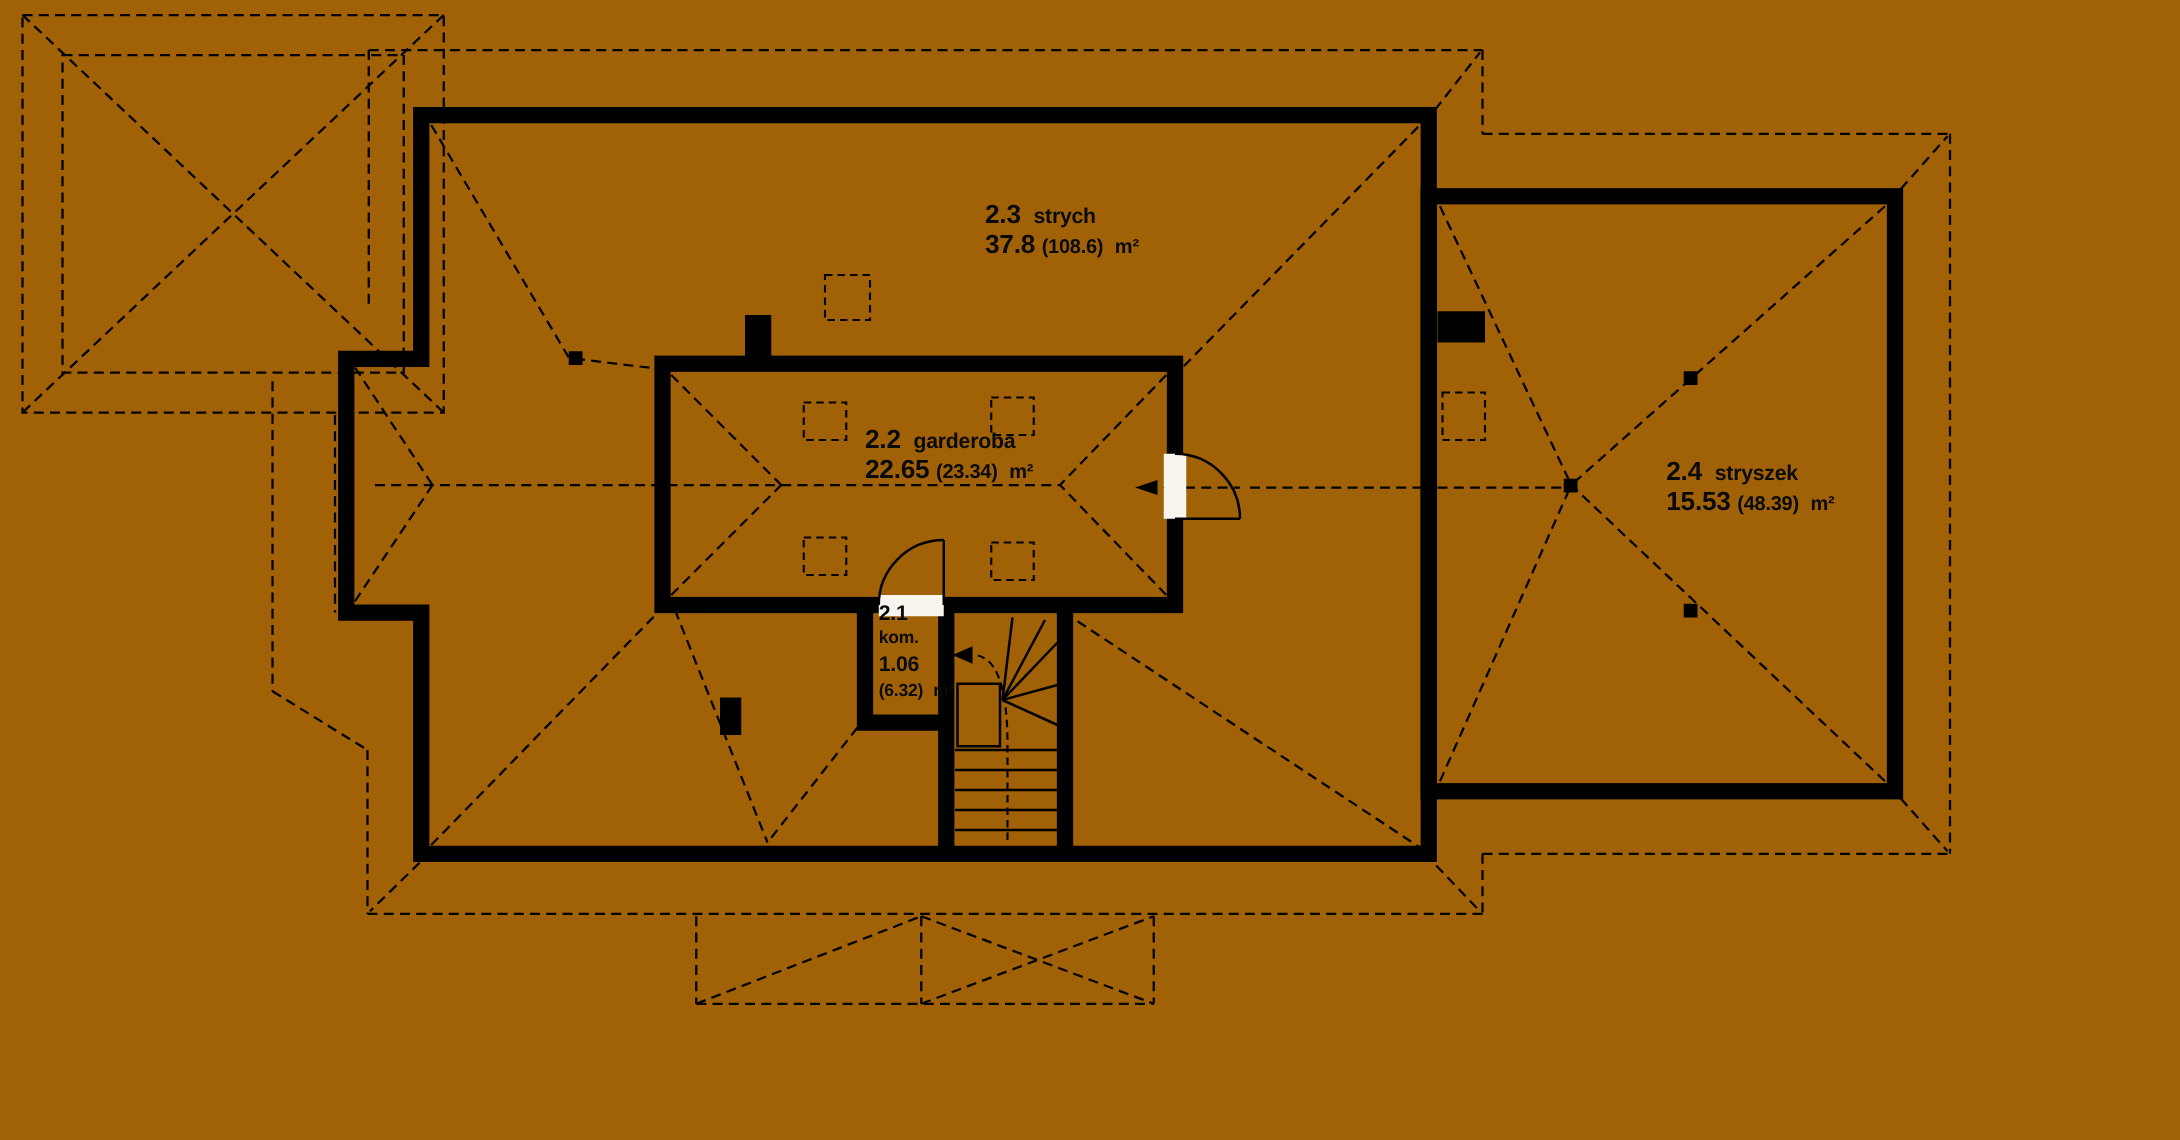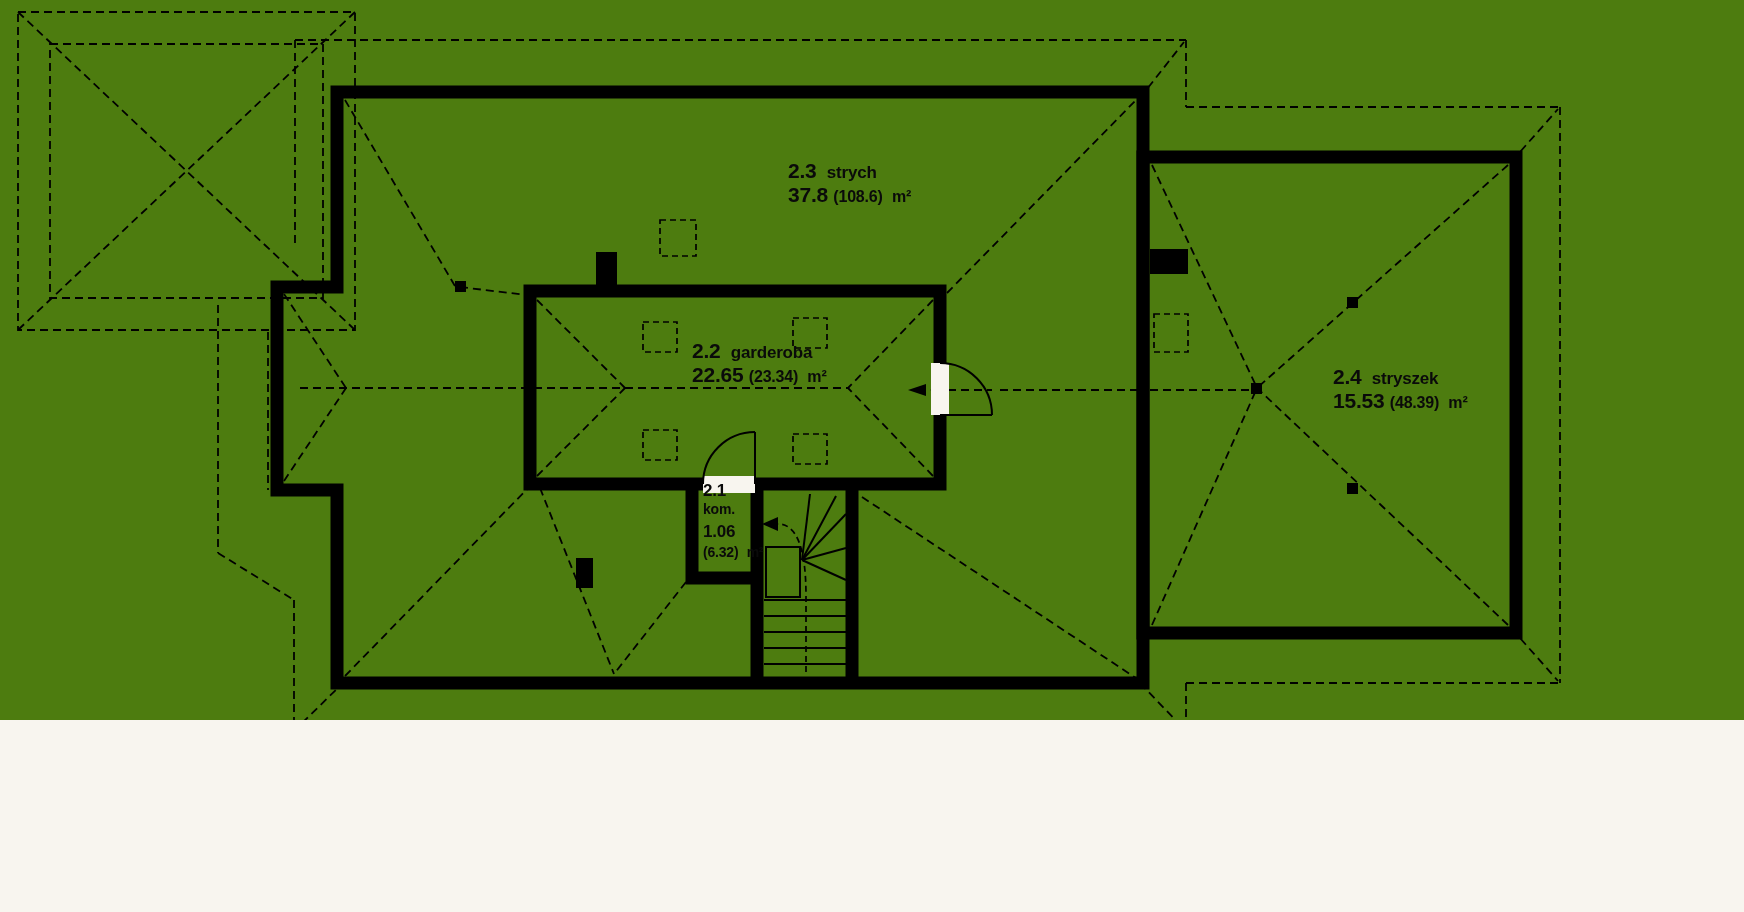--- a/index.html
+++ b/index.html
@@ -1,16 +1,16 @@
 <!DOCTYPE html>
 <html><head>
 <meta charset="utf-8">
 <style>
   html,body{margin:0;padding:0;background:#f8f5ef;}
-  .stage{position:relative;width:1744px;height:720px;background:#4d7c0f;overflow:hidden;}
+  .stage{position:relative;width:1744px;height:912px;background:#a16207;overflow:hidden;}
   svg{display:block;}
   .wall{stroke:#000;stroke-width:13;fill:none;stroke-linecap:butt;stroke-linejoin:miter;}
   .thin{stroke:#000;stroke-width:2;fill:none;}
   .dash{stroke:#000;stroke-width:1.8;fill:none;stroke-dasharray:8 5;}
   .dashfine{stroke:#000;stroke-width:1.7;fill:none;stroke-dasharray:6 4;}
   .fillblk{fill:#000;stroke:none;}
   .gapfill{fill:#f8f5ef;stroke:none;}
   .lbl{font-family:"Liberation Sans", sans-serif;font-weight:700;fill:#0a0a0a;letter-spacing:-0.2px;}
   .t-big{font-size:21px;}
   .t-med{font-size:17px;}

